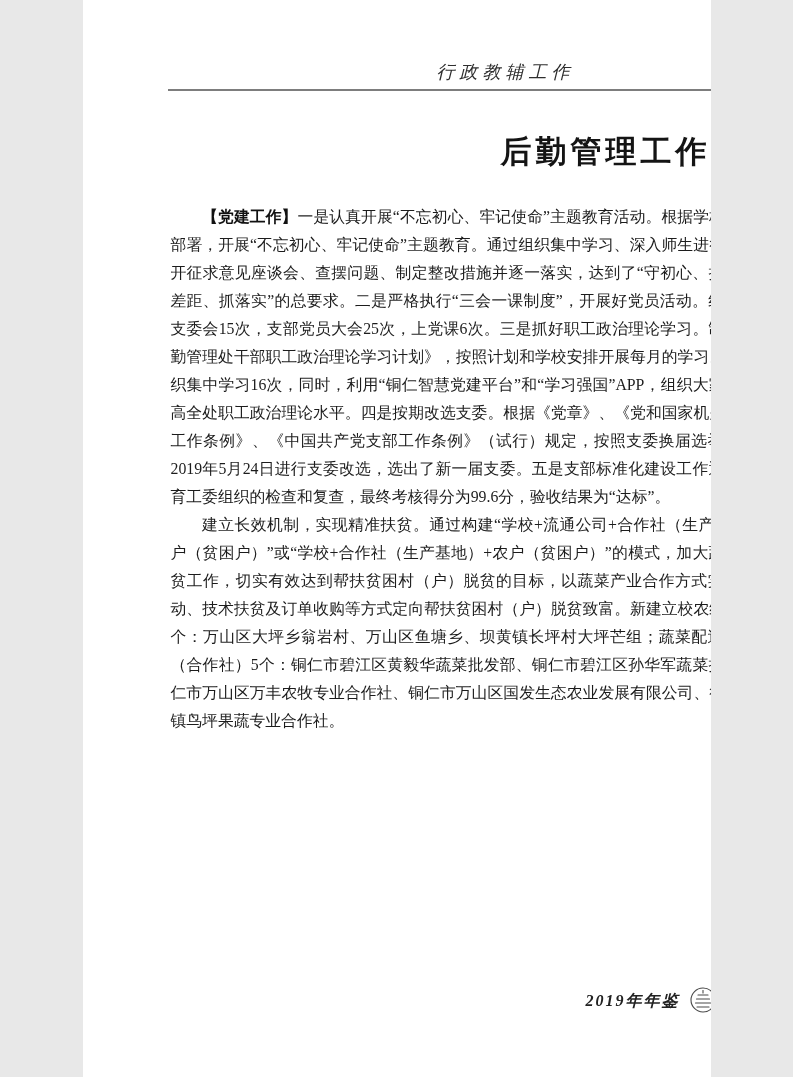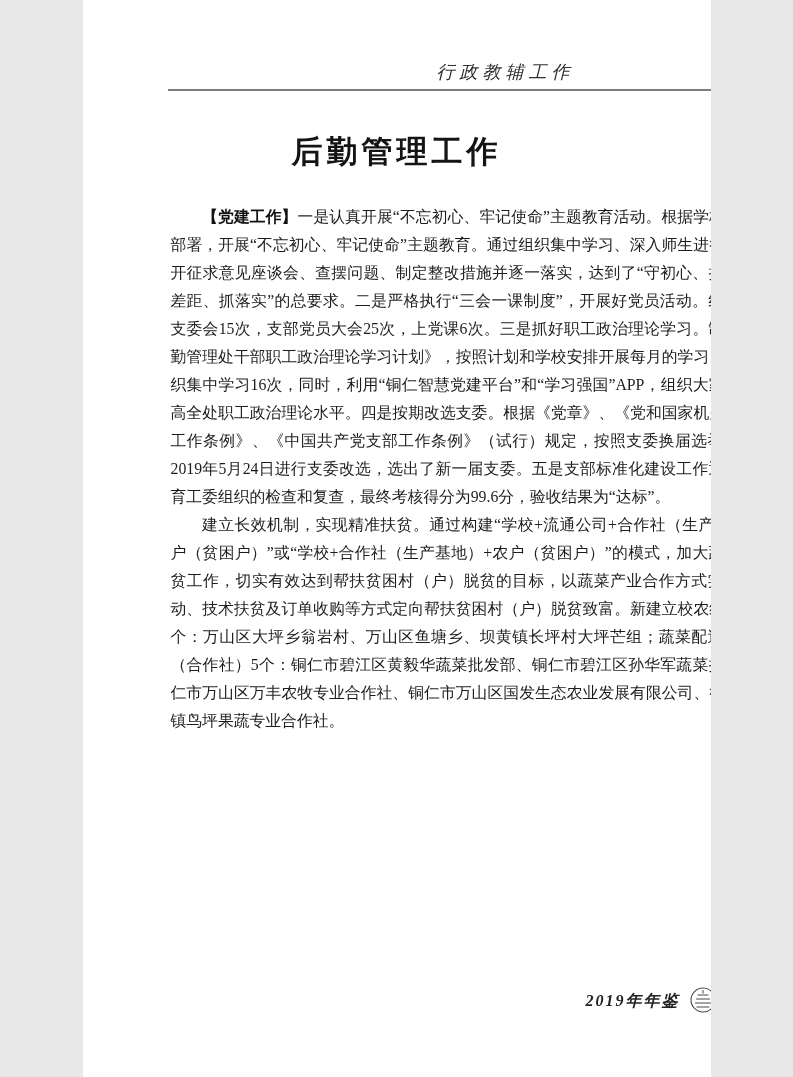--- a/index.html
+++ b/index.html
@@ -42,21 +42,21 @@
     transform: rotate(-20deg);
   }
 
   
   .page-title {
     position: absolute;
     top: 131px;
     left: 0;
     width: 100%;
     margin: 0;
-    text-align: center;
+    text-align: right;
     font-size: 31px;
     font-weight: bold;
     letter-spacing: 4px;
     color: #141414;
     font-family: "Liberation Serif", serif;
   }
 
   
   .doc-body {
     position: absolute;

